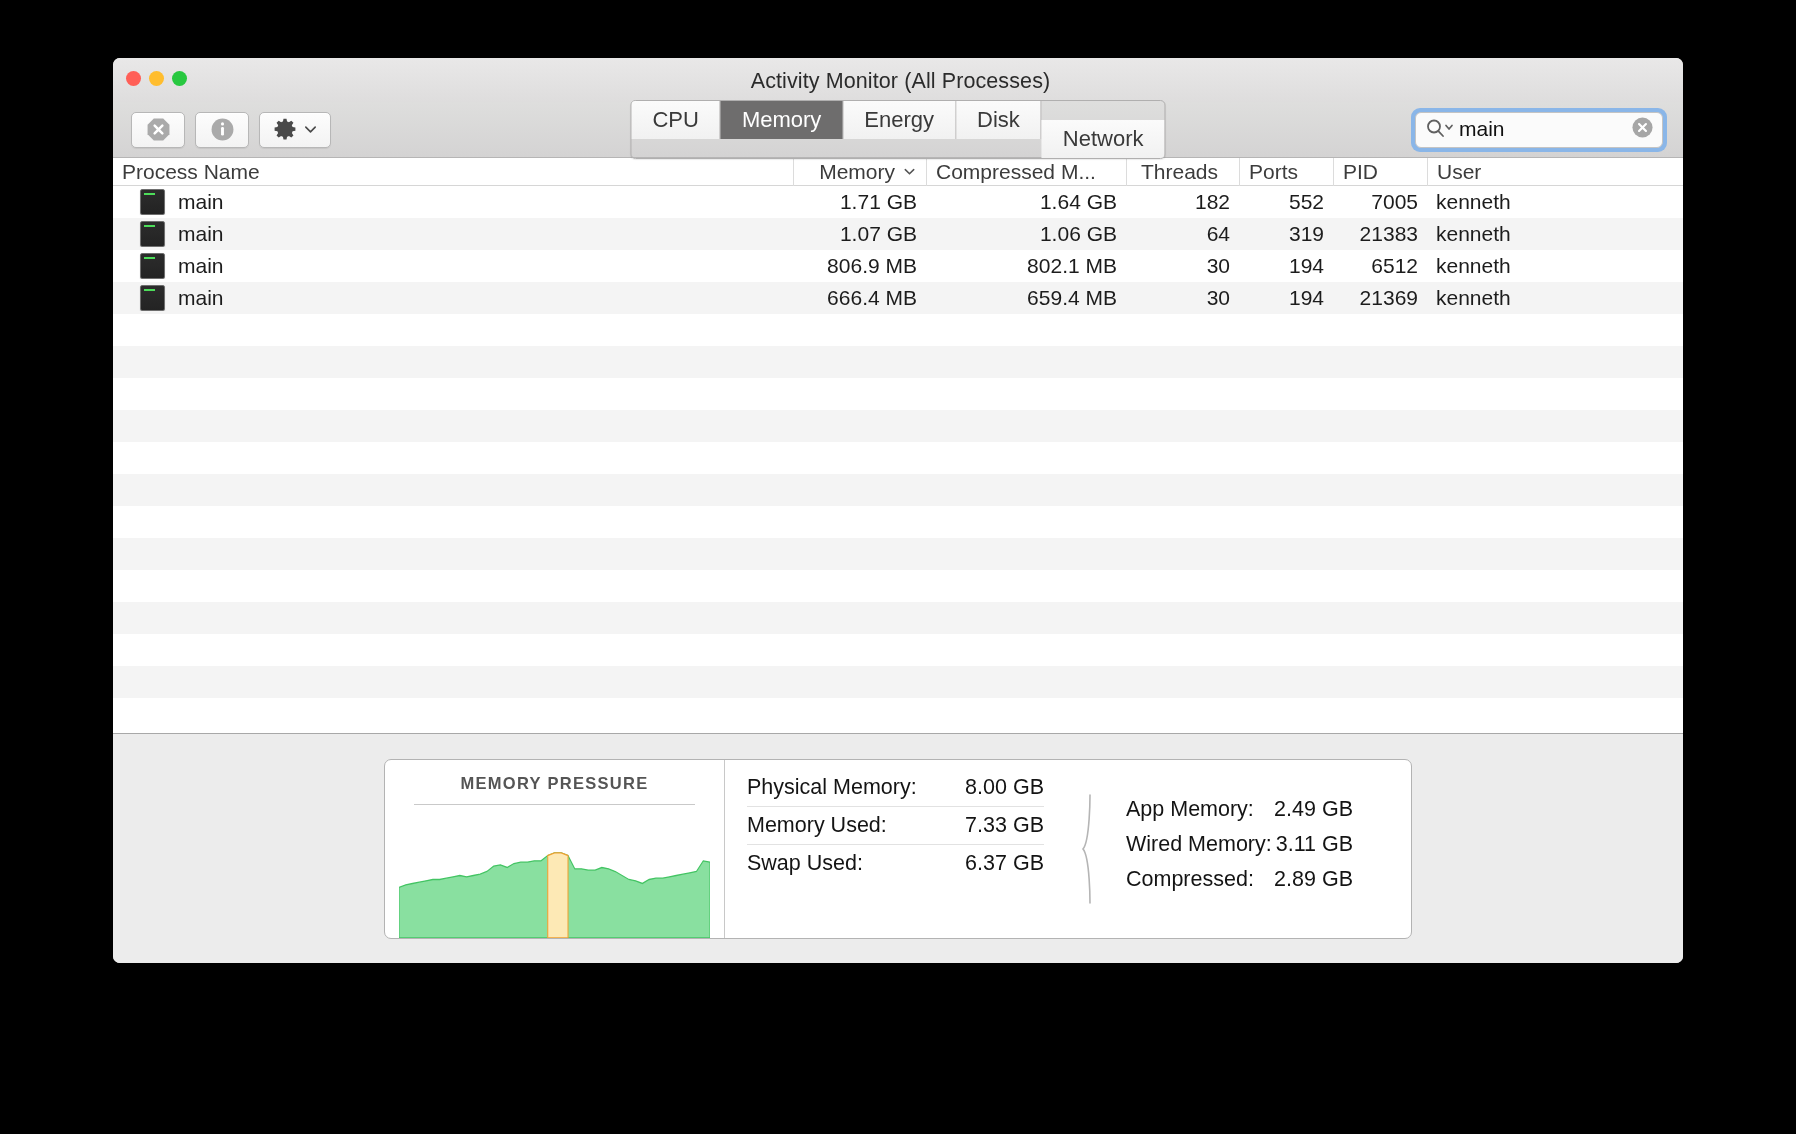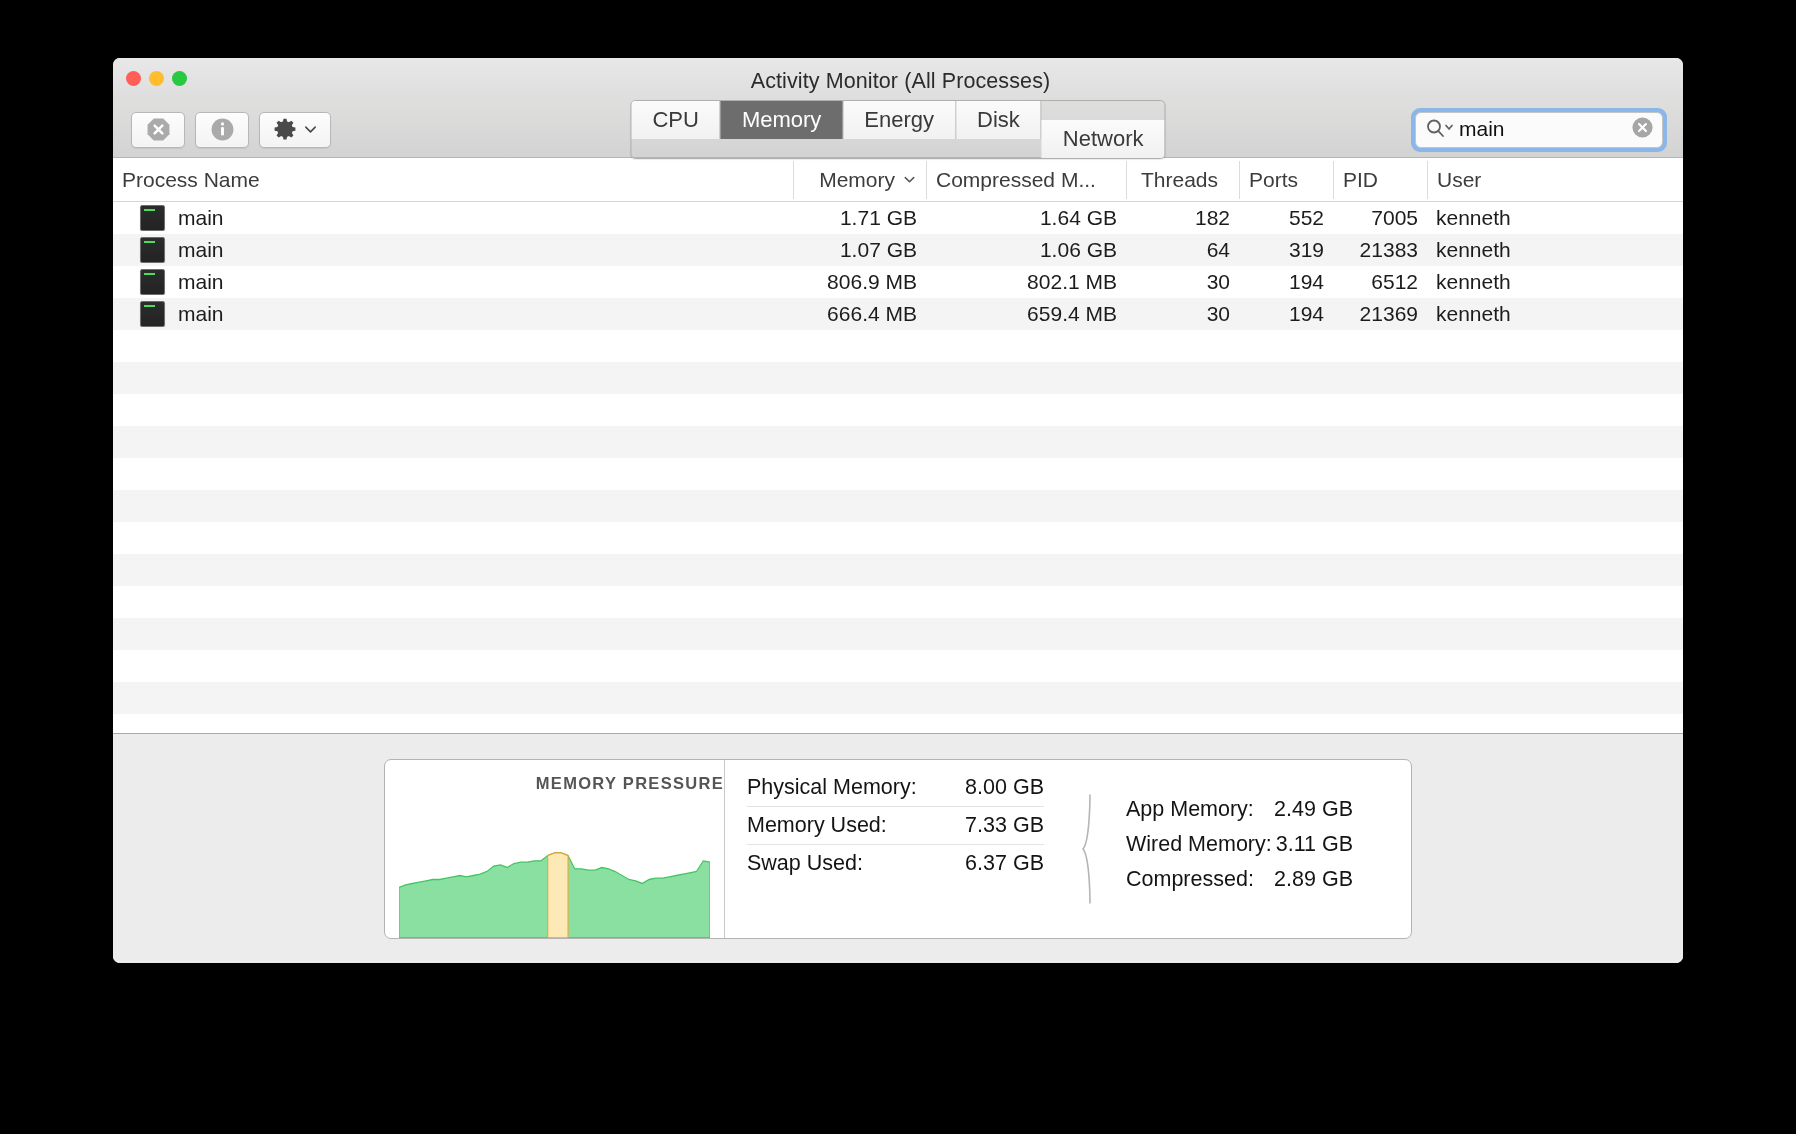--- a/index.html
+++ b/index.html
@@ -134,21 +134,21 @@
   
   .table-area {
     flex: 1;
     background: #ffffff;
     display: flex;
     flex-direction: column;
     overflow: hidden;
   }
 
   .thead {
-    height: 44px;
+    height: 28px;
     display: flex;
     align-items: center;
     background: #ffffff;
     border-bottom: 1px solid #d6d6d6;
     flex: none;
   }
   .th {
     font-size: 21px;
     color: #3c3c3c;
     height: 38px;
@@ -232,21 +232,20 @@
     overflow: hidden;
   }
 
   
   .pressure {
     width: 340px;
     border-right: 1px solid #c8c8c8;
     display: flex;
     flex-direction: column;
     padding: 14px 0 0 0;
-    align-items: flex-end;
   }
   .pressure-title {
     text-align: center;
     font-size: 16.5px;
     font-weight: bold;
     color: #555;
     letter-spacing: 1.3px;
   }
   .pressure-rule {
     height: 1px;

